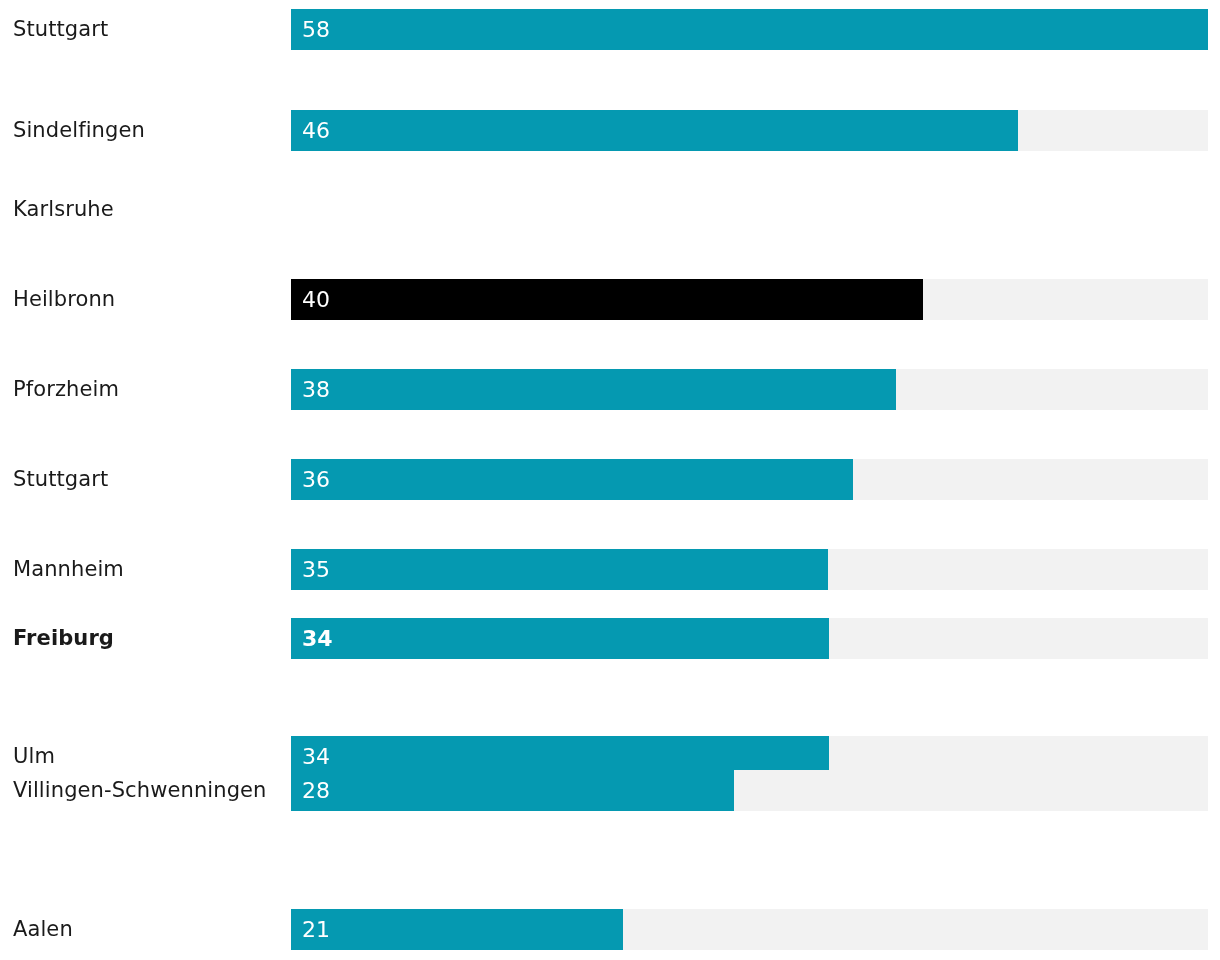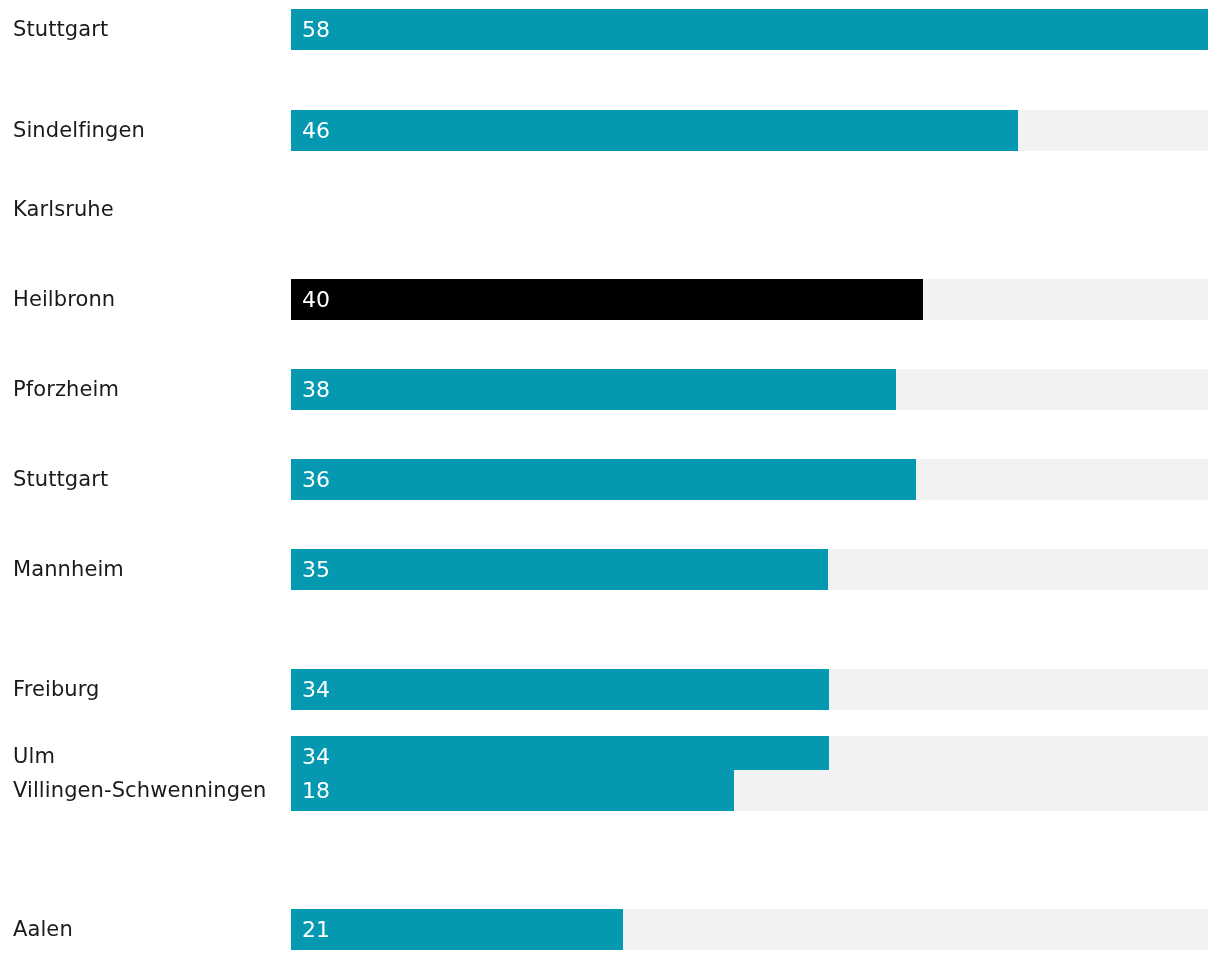--- a/index.html
+++ b/index.html
@@ -96,54 +96,54 @@
       <div class="row-label">Pforzheim</div>
       <div class="track">
         <div class="bar" style="width: 605px; background: rgb(5, 153, 177);">
           <div class="bar-value">38</div>
         </div>
       </div>
     </div>
     <div class="row" style="top: 459px;">
       <div class="row-label">Stuttgart</div>
       <div class="track">
-        <div class="bar" style="width: 625px; background: rgb(5, 153, 177);">
+        <div class="bar" style="width: 562px; background: rgb(5, 153, 177);">
           <div class="bar-value">36</div>
         </div>
       </div>
     </div>
     <div class="row" style="top: 549px;">
       <div class="row-label">Mannheim</div>
       <div class="track">
         <div class="bar" style="width: 537px; background: rgb(5, 153, 177);">
           <div class="bar-value">35</div>
         </div>
       </div>
     </div>
-    <div class="row" style="top: 669px;">
+    <div class="row" style="top: 618px; font-weight: bold;">
       <div class="row-label">Freiburg</div>
       <div class="track">
         <div class="bar" style="width: 537.552px; background: rgb(5, 153, 177);">
           <div class="bar-value">34</div>
         </div>
       </div>
     </div>
     <div class="row" style="top: 736px;">
       <div class="row-label">Ulm</div>
       <div class="track">
         <div class="bar" style="width: 537.552px; background: rgb(5, 153, 177);">
           <div class="bar-value">34</div>
         </div>
       </div>
     </div>
     <div class="row" style="top: 770px;">
       <div class="row-label">Villingen-Schwenningen</div>
       <div class="track">
         <div class="bar" style="width: 442.69px; background: rgb(5, 153, 177);">
-          <div class="bar-value">18</div>
+          <div class="bar-value">28</div>
         </div>
       </div>
     </div>
     <div class="row" style="top: 909px;">
       <div class="row-label">Aalen</div>
       <div class="track">
         <div class="bar" style="width: 332.017px; background: rgb(5, 153, 177);">
           <div class="bar-value">21</div>
         </div>
       </div>

